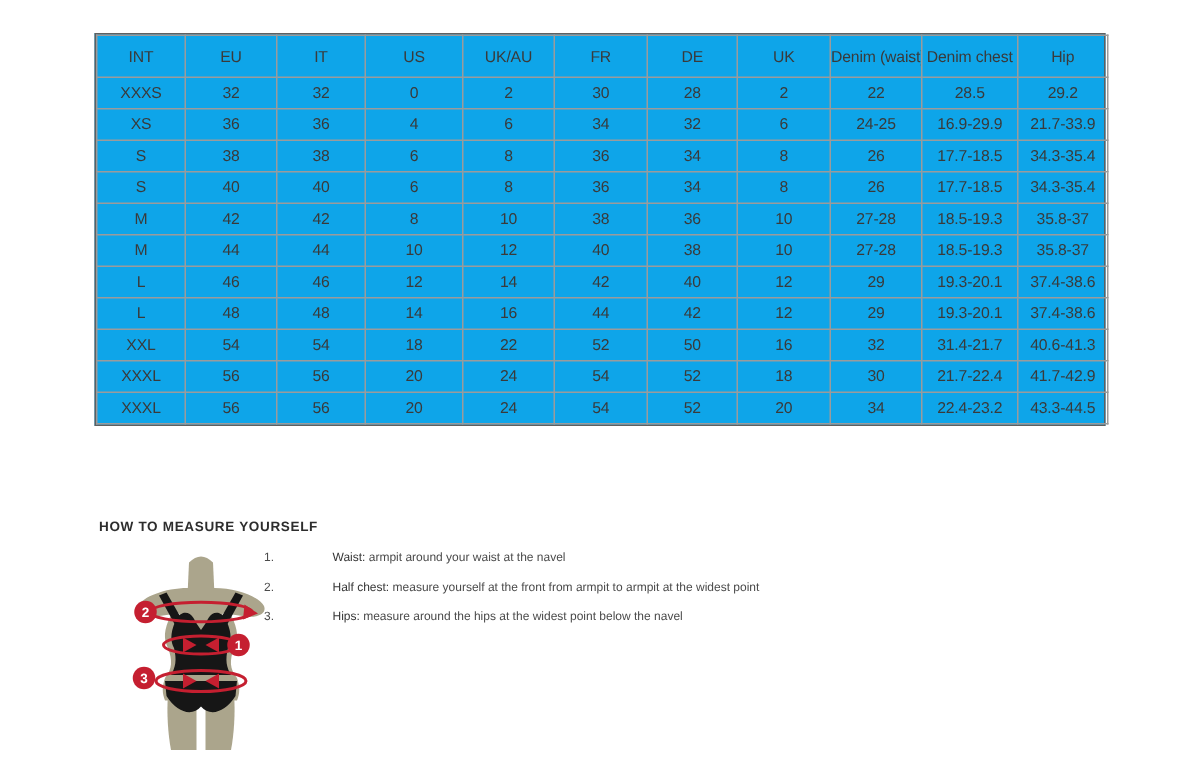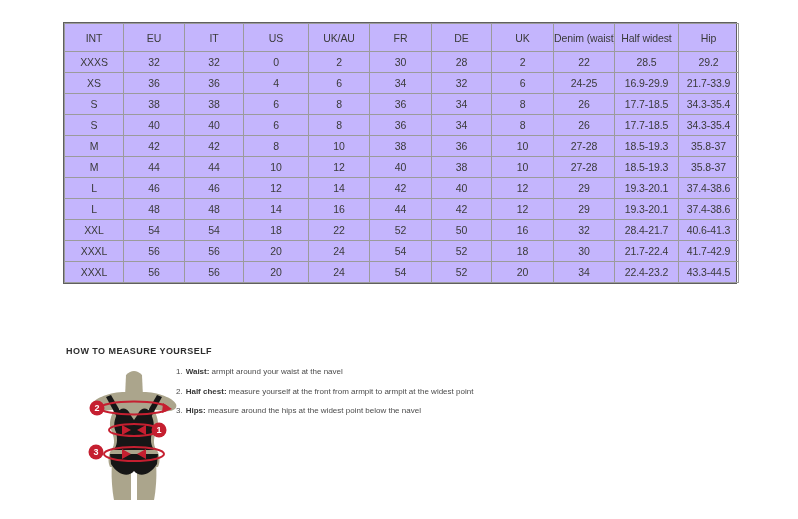--- a/index.html
+++ b/index.html
@@ -1,36 +1,36 @@
 <!DOCTYPE html>
 <html><head>
 <meta charset="utf-8">
 <style>
   html,body{margin:0;padding:0;background:#fff;}
   .page{position:relative;width:798px;height:519px;background:#ffffff;overflow:hidden;
         font-family:"Liberation Sans",sans-serif;color:#3a3a3a;}
 
   
-  .table-wrap{position:absolute;left:63px;top:22px;width:672px;border:1px solid #5f5f5f;background:#c4b5fd;}
+  .table-wrap{position:absolute;left:63px;top:22px;width:672px;border:1px solid #5f5f5f;background:#0ea5e9;}
   table.size-table{width:100%;border-collapse:collapse;table-layout:fixed;}
   table.size-table th, table.size-table td{
       border:1px solid #9b9b9b;text-align:center;vertical-align:middle;
       font-size:10.5px;font-weight:400;color:#3a3a3a;padding:0;
       white-space:nowrap;overflow:hidden;letter-spacing:-0.1px;}
   table.size-table th{height:27px;}
   table.size-table td{height:20px;}
 
   
   .measure-heading{position:absolute;left:66px;top:346px;font-size:9px;font-weight:700;
       letter-spacing:.45px;color:#2d2d2d;text-align:right;}
   .figure{position:absolute;left:80px;top:370px;width:108px;height:132px;}
   .steps{position:absolute;left:176px;top:362px;font-size:8px;color:#4b4b4b;}
   .step{height:19.5px;line-height:19.5px;white-space:nowrap;}
   .step .num{margin-right:3px;color:#4b4b4b;}
-  .step .lbl{font-weight:700;color:#363636;}
+  .step .lbl{font-weight:400;color:#363636;margin-left:36px;}
 </style>
 </head>
 <body>
 
 <div class="page">
 
   <div class="table-wrap">
     <table class="size-table">
       <colgroup>
         <col style="width:59px">
@@ -49,21 +49,21 @@
           <tr>
             <th>INT</th>
             <th>EU</th>
             <th>IT</th>
             <th>US</th>
             <th>UK/AU</th>
             <th>FR</th>
             <th>DE</th>
             <th>UK</th>
             <th>Denim (waist)</th>
-            <th>Half widest</th>
+            <th>Denim chest</th>
             <th>Hip</th>
           </tr>
         </thead>
       <tbody>
           <tr>
             <td>XXXS</td>
             <td>32</td>
             <td>32</td>
             <td>0</td>
             <td>2</td>
@@ -168,21 +168,21 @@
           <tr>
             <td>XXL</td>
             <td>54</td>
             <td>54</td>
             <td>18</td>
             <td>22</td>
             <td>52</td>
             <td>50</td>
             <td>16</td>
             <td>32</td>
-            <td>28.4-21.7</td>
+            <td>31.4-21.7</td>
             <td>40.6-41.3</td>
           </tr>
           <tr>
             <td>XXXL</td>
             <td>56</td>
             <td>56</td>
             <td>20</td>
             <td>24</td>
             <td>54</td>
             <td>52</td>

